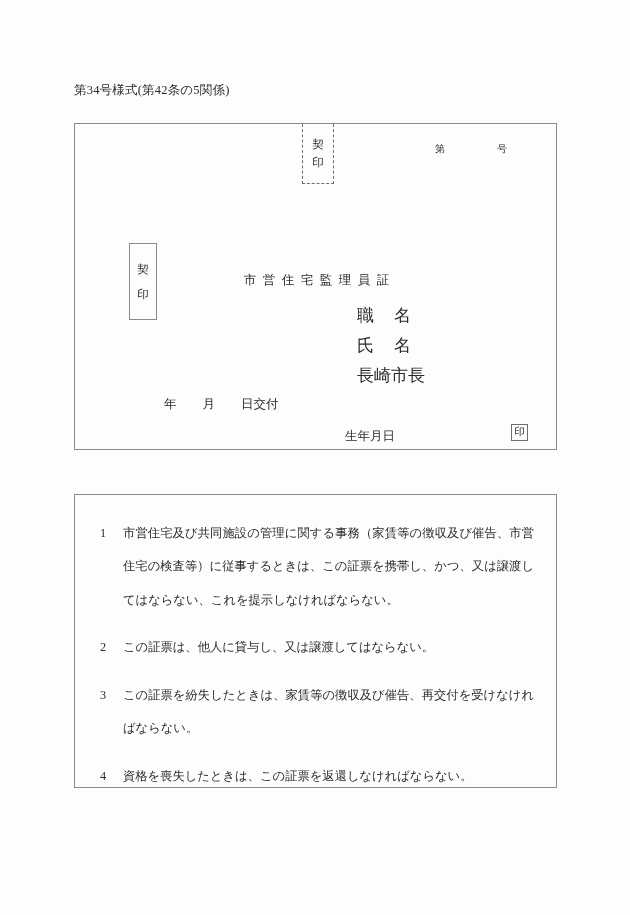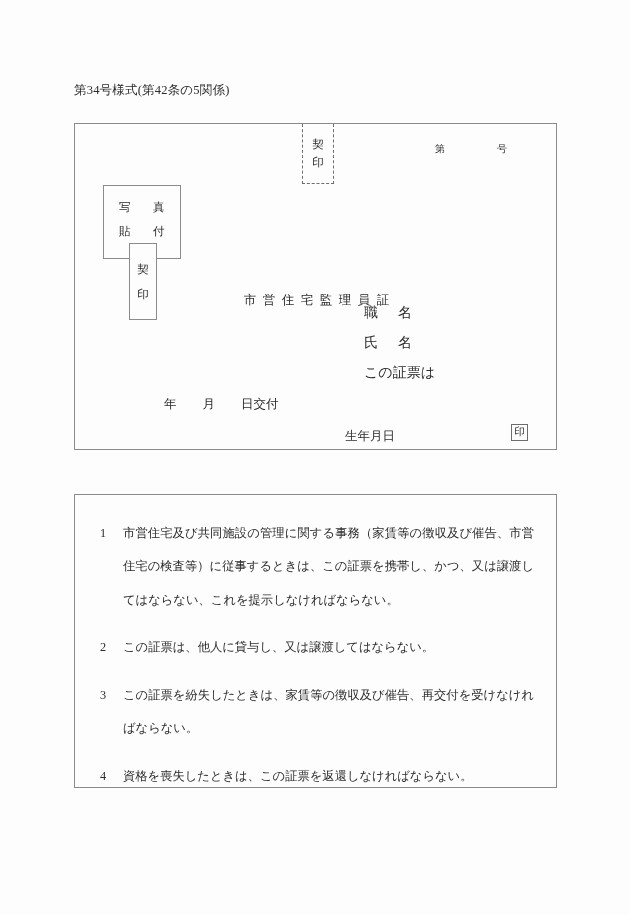--- a/index.html
+++ b/index.html
@@ -123,27 +123,26 @@
 
   .cert-title {
     position: absolute;
     left: 0;
     top: 148px;
     width: 483px;
     text-align: center;
     font-size: 12.5px;
     letter-spacing: 6.5px;
     text-indent: 6.5px;
-    margin-top: 20px;
   }
 
   .field-line {
     position: absolute;
-    left: 289px;
-    font-size: 14px;
+    left: 282px;
+    font-size: 17px;
     white-space: nowrap;
   }
   .field-line .gap { display: inline-block; width: 20px; }
   #field-post  { top: 180px; }
   #field-name  { top: 210px; }
   #field-birth { top: 240px; }
 
   .issue-line {
     position: absolute;
     left: 89px;
@@ -218,41 +217,37 @@
 
     <div class="keiin-dashed">
       <span>契</span>
       <span>印</span>
     </div>
 
     <div class="serial-row">
       <span>第</span><span class="gap"></span><span>号</span>
     </div>
 
-    <div class="photo-box">
-      <span class="ln"><span>写</span><span class="gap"></span><span>真</span></span>
-      <span class="ln"><span>貼</span><span class="gap"></span><span>付</span></span>
-    </div>
 
     <div class="keiin-solid">
       <span>契</span>
       <span>印</span>
     </div>
 
     <div class="cert-title">市営住宅監理員証</div>
 
     <div class="field-line" id="field-post">
       <span>職</span><span class="gap"></span><span>名</span>
     </div>
 
     <div class="field-line" id="field-name">
       <span>氏</span><span class="gap"></span><span>名</span>
     </div>
 
-    <div class="field-line" id="field-birth">この証票は</div>
+    <div class="field-line" id="field-birth">長崎市長</div>
 
     <div class="issue-line">
       <span>年</span><span class="gap"></span><span>月</span><span class="gap"></span><span>日交付</span>
     </div>
 
     <div class="mayor-line">生年月日</div>
 
     <div class="seal-box">印</div>
   </div>
 

